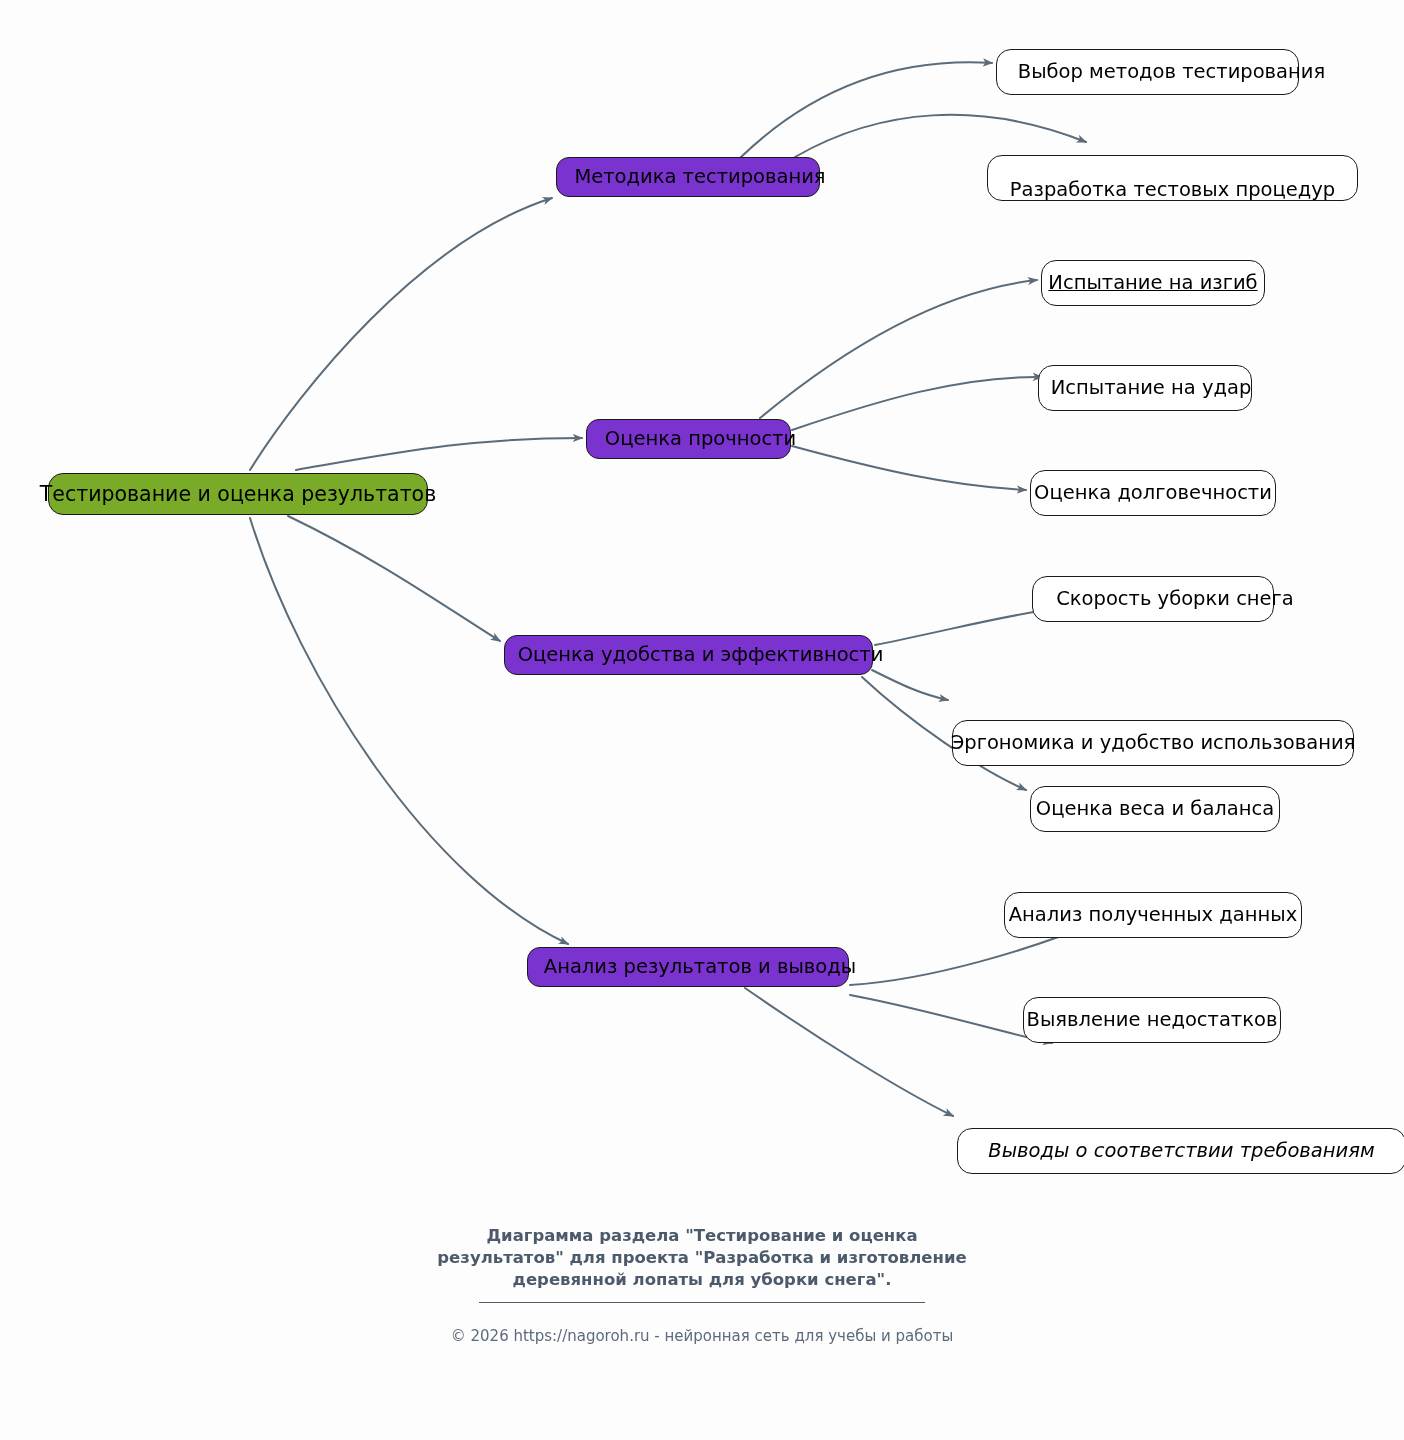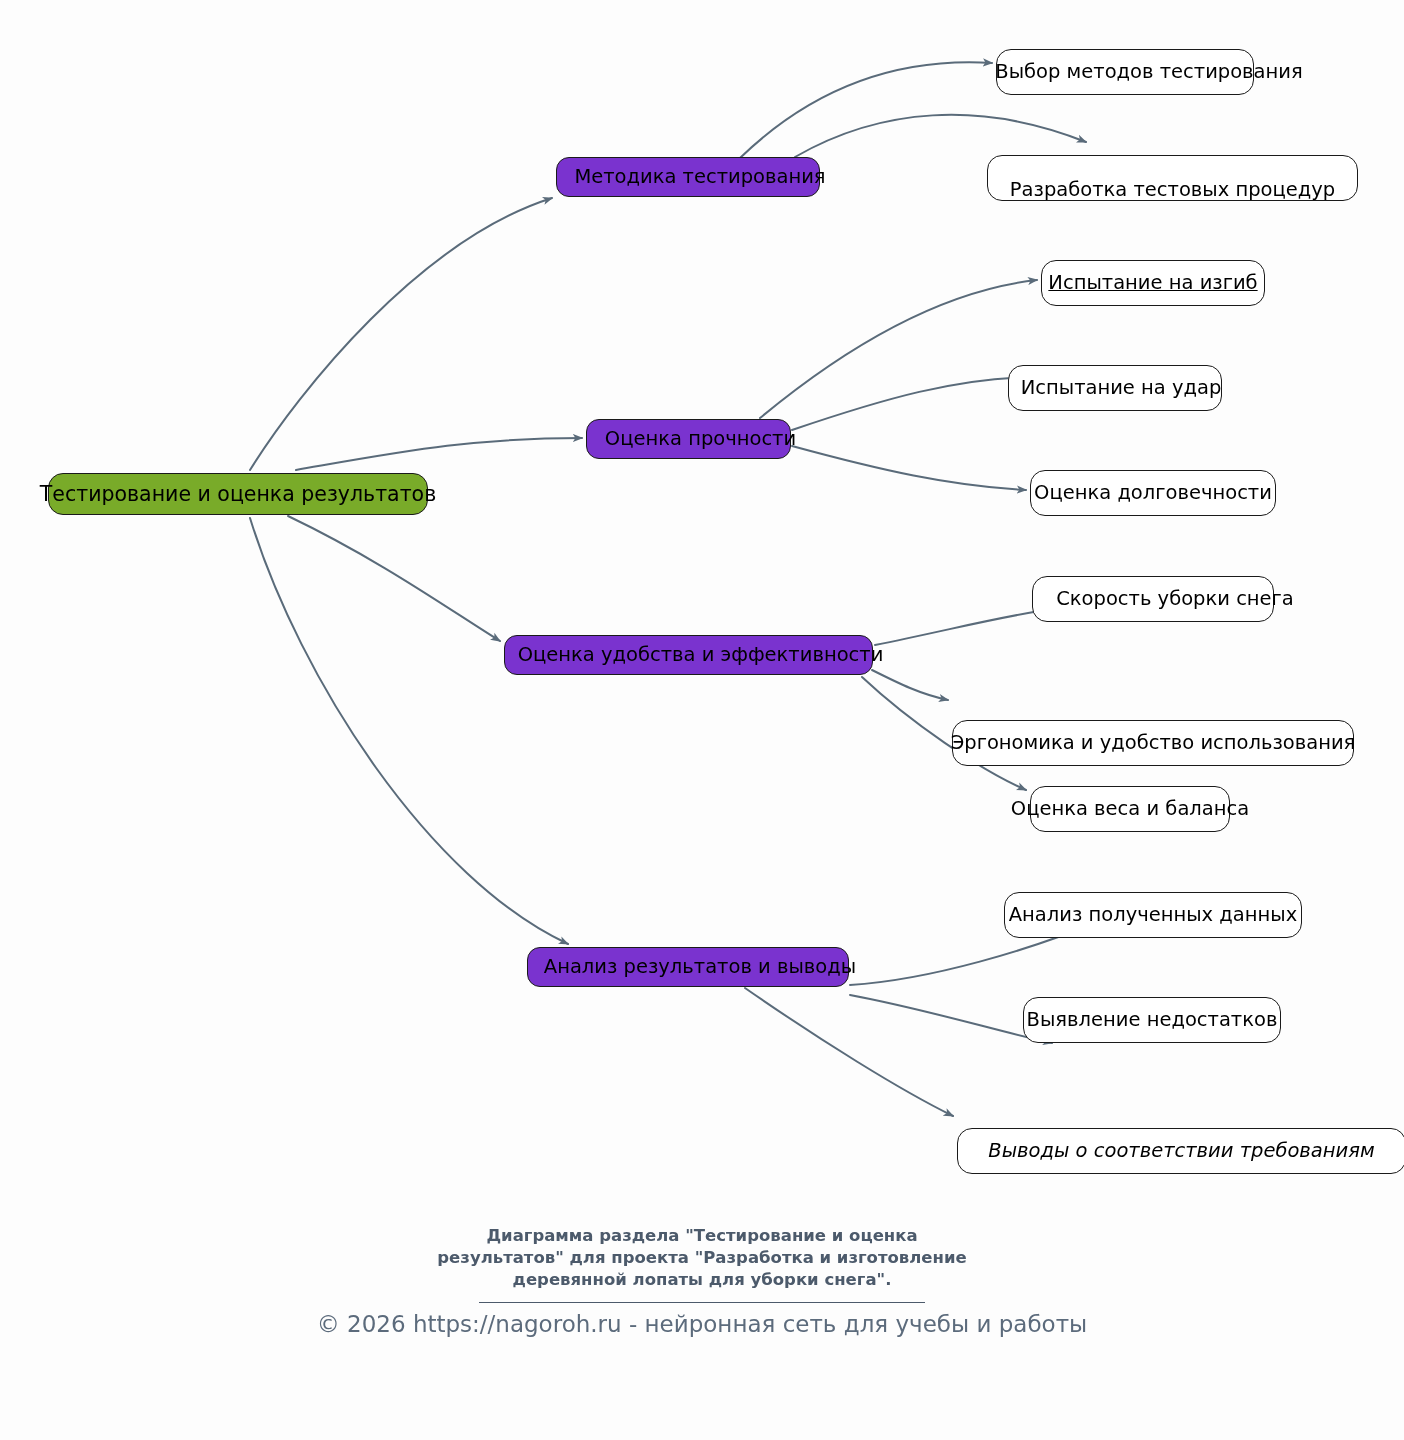--- a/index.html
+++ b/index.html
@@ -81,22 +81,22 @@
     width: 560px;
     margin: 0 auto;
   }
   #footer-divider {
     width: 446px;
     height: 0;
     margin: 12px auto 0 auto;
     border-top: 1.4px solid #4c5a6b;
   }
   #copyright {
-    margin-top: 8px;
-    font-size: 23px;
+    margin-top: 24px;
+    font-size: 15px;
     color: #5c6b7c;
     font-weight: normal;
   }
 </style>
 </head>
 <body>
 
 <div id="mindmap-root">
 
   <svg class="edge-layer" viewBox="0 0 1404 1440" xmlns="http://www.w3.org/2000/svg">
@@ -124,48 +124,48 @@
       </g>
   </svg>
 
   <div id="nodes-group">
       <div class="node node-root" style="left: 48px; top: 473px; width: 380px; height: 42px;">
         <span>Тестирование и оценка результатов</span>
       </div>
       <div class="node node-branch" style="left: 556px; top: 157px; width: 264px; height: 40px;">
         <span>Методика тестирования</span>
       </div>
-      <div class="node node-leaf" style="left: 996px; top: 49px; width: 258px; height: 46px; padding-left: 48px;">
+      <div class="node node-leaf" style="left: 996px; top: 49px; width: 303px; height: 46px; padding-left: 48px;">
         <span>Выбор методов тестирования</span>
       </div>
       <div class="node node-leaf" style="left: 987px; top: 155px; width: 371px; height: 46px; align-items: flex-end;">
         <span>Разработка тестовых процедур</span>
       </div>
       <div class="node node-branch" style="left: 586px; top: 419px; width: 205px; height: 40px;">
         <span>Оценка прочности</span>
       </div>
       <div class="node node-leaf" style="left: 1041px; top: 260px; width: 224px; height: 46px; text-decoration: underline;">
         <span>Испытание на изгиб</span>
       </div>
-      <div class="node node-leaf" style="left: 1008px; top: 365px; width: 214px; height: 46px; padding-left: 12px;">
+      <div class="node node-leaf" style="left: 1038px; top: 365px; width: 214px; height: 46px; padding-left: 12px;">
         <span>Испытание на удар</span>
       </div>
       <div class="node node-leaf" style="left: 1030px; top: 470px; width: 246px; height: 46px;">
         <span>Оценка долговечности</span>
       </div>
       <div class="node node-branch" style="left: 504px; top: 635px; width: 369px; height: 40px;">
         <span>Оценка удобства и эффективности</span>
       </div>
       <div class="node node-leaf" style="left: 1032px; top: 576px; width: 242px; height: 46px; padding-left: 44px;">
         <span>Скорость уборки снега</span>
       </div>
       <div class="node node-leaf" style="left: 952px; top: 681px; width: 402px; height: 46px; margin-top: 39px;">
         <span>Эргономика и удобство использования</span>
       </div>
-      <div class="node node-leaf" style="left: 1030px; top: 786px; width: 200px; height: 46px;">
+      <div class="node node-leaf" style="left: 1030px; top: 786px; width: 250px; height: 46px;">
         <span>Оценка веса и баланса</span>
       </div>
       <div class="node node-branch" style="left: 527px; top: 947px; width: 322px; height: 40px;">
         <span>Анализ результатов и выводы</span>
       </div>
       <div class="node node-leaf" style="left: 1004px; top: 892px; width: 298px; height: 46px;">
         <span>Анализ полученных данных</span>
       </div>
       <div class="node node-leaf" style="left: 1023px; top: 997px; width: 258px; height: 46px;">
         <span>Выявление недостатков</span>

